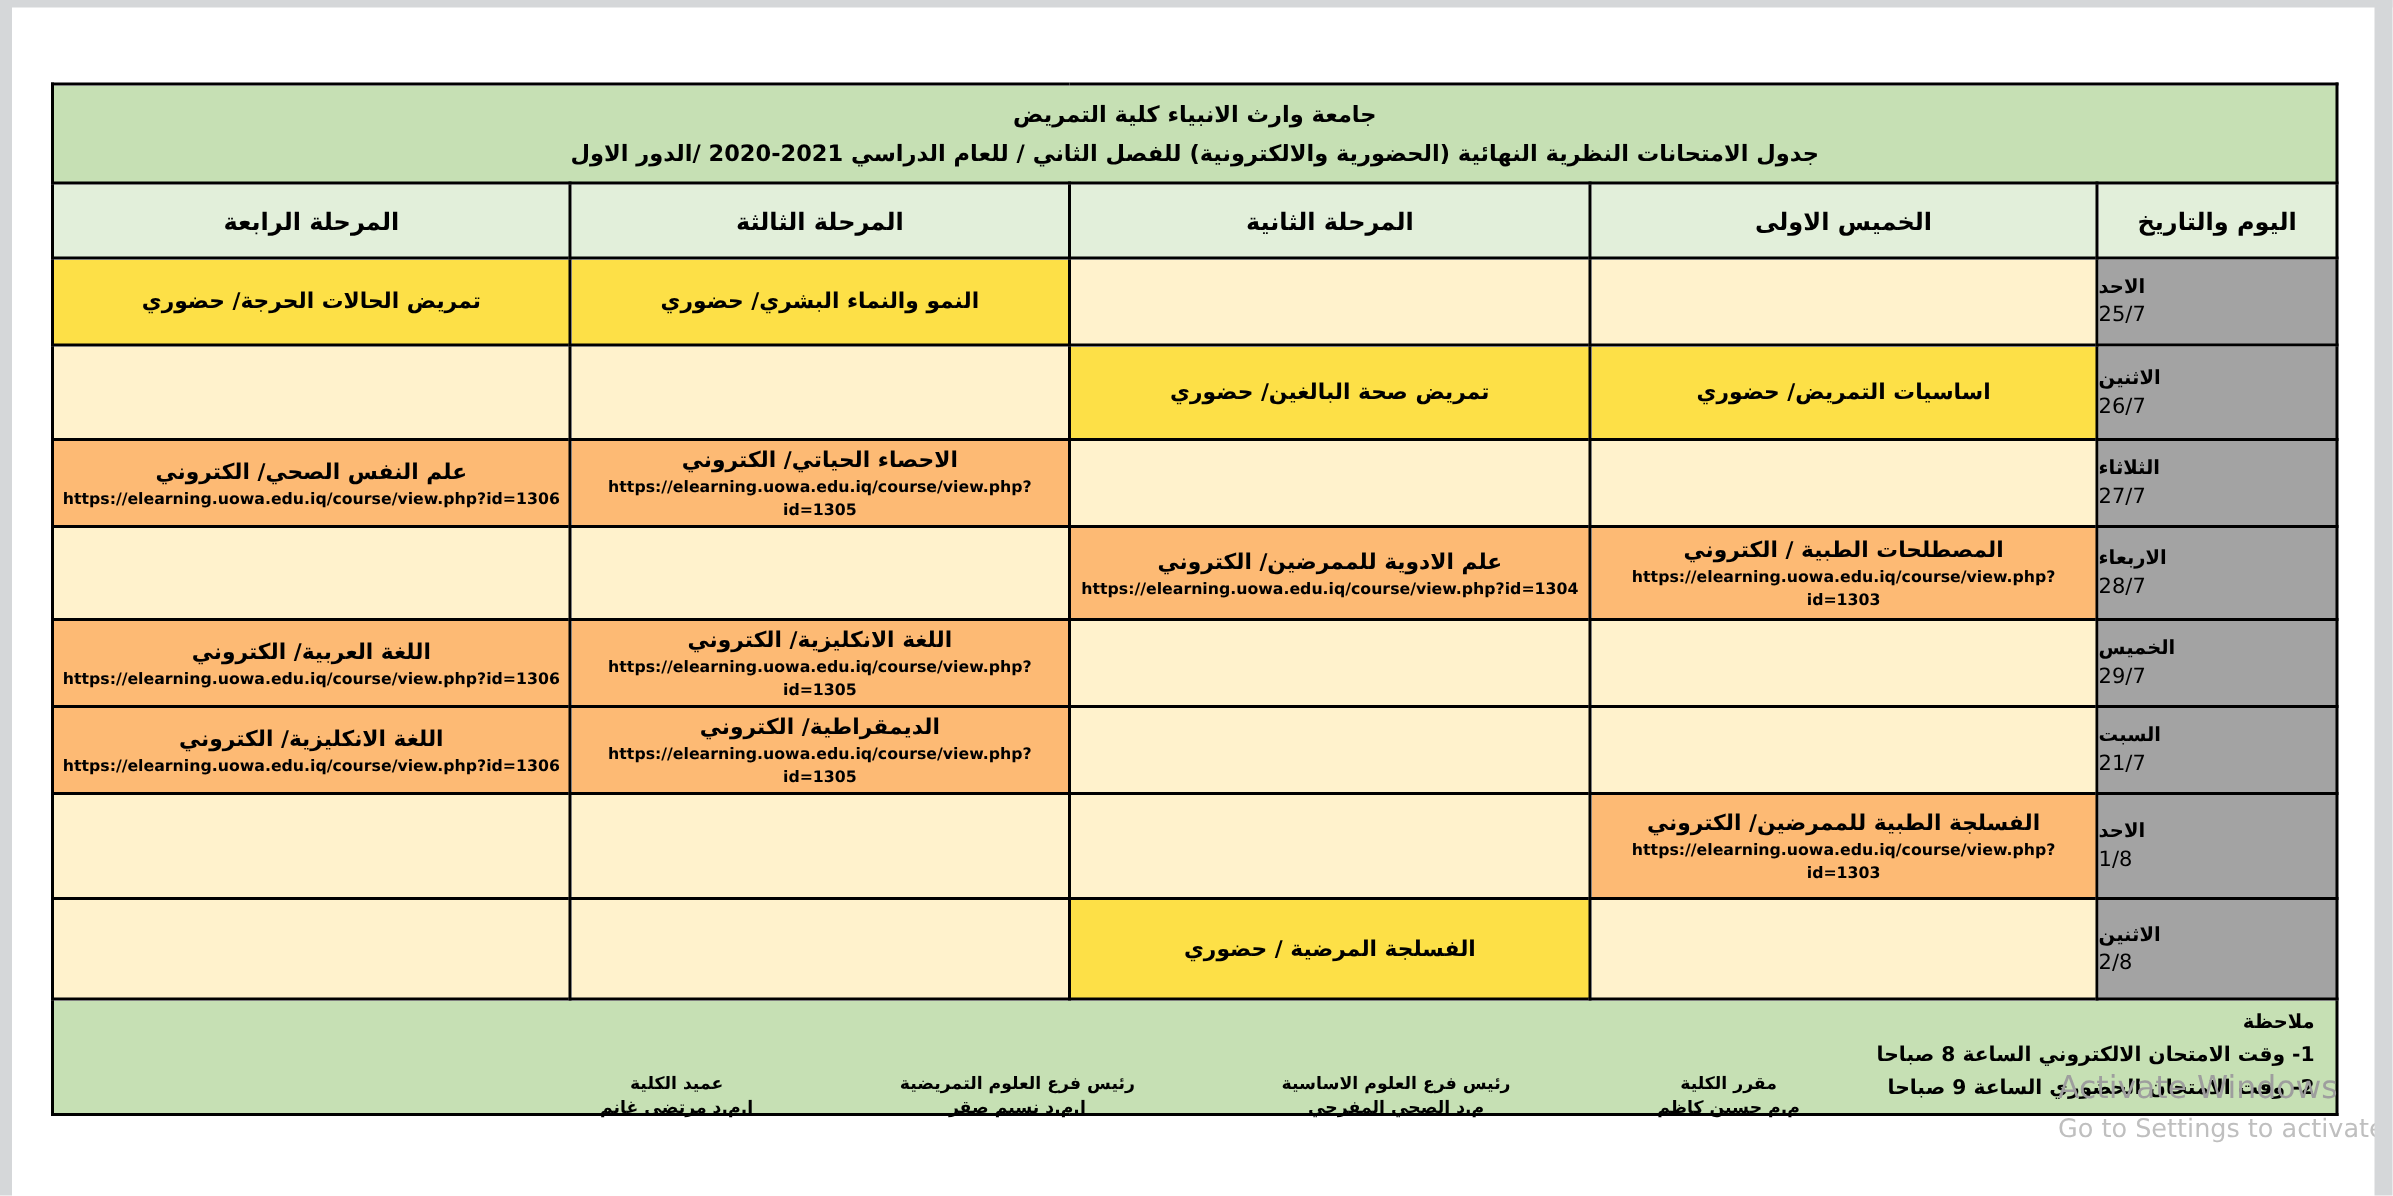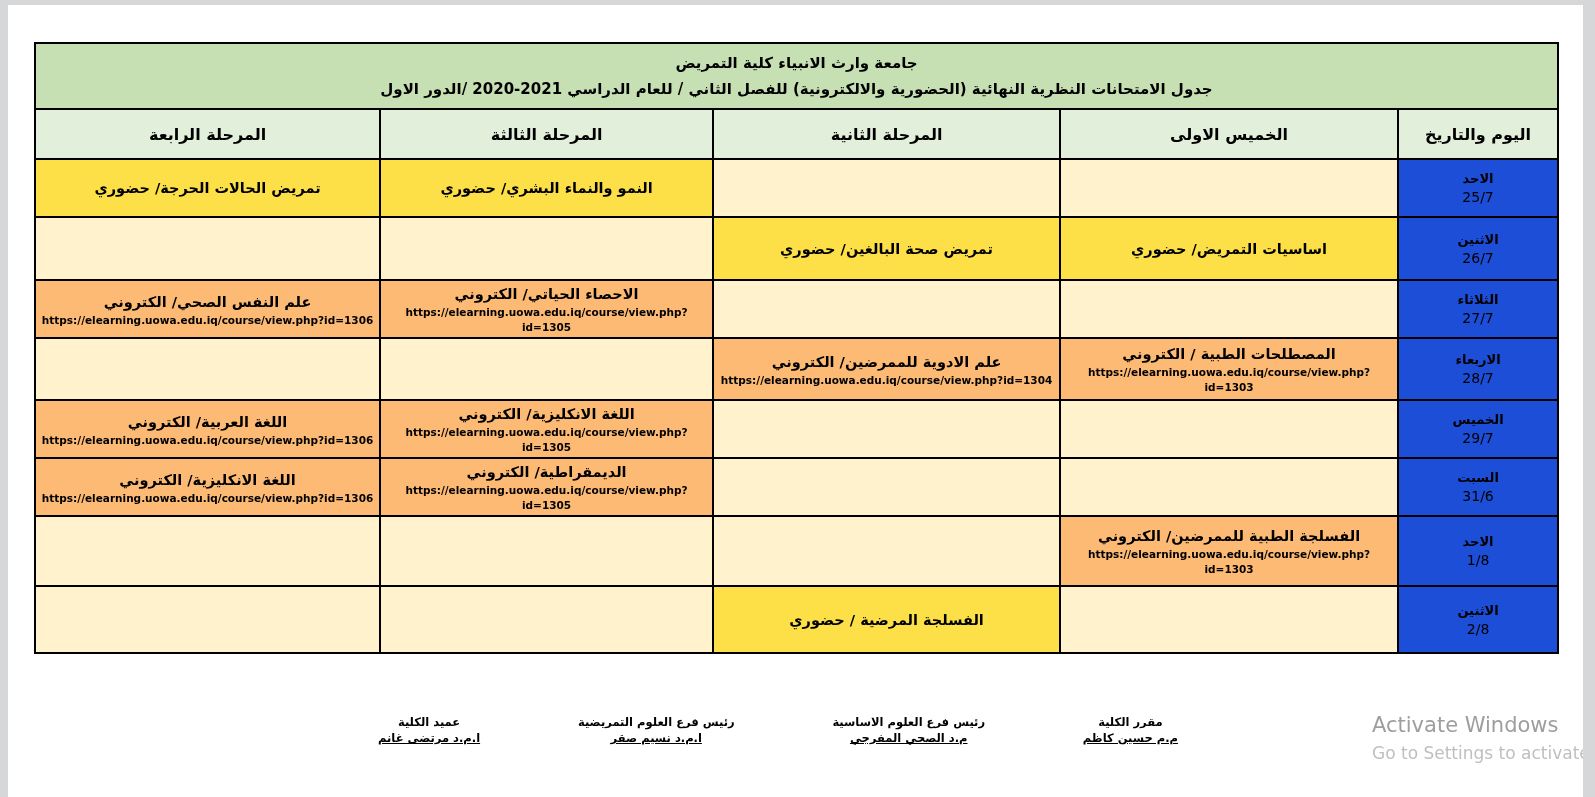--- a/index.html
+++ b/index.html
@@ -3,47 +3,47 @@
 <meta charset="utf-8">
 <style>
   * { margin:0; padding:0; box-sizing:border-box; }
   html,body { width:1595px; height:797px; overflow:hidden; background:#ffffff;
               font-family:"DejaVu Sans", sans-serif; }
   
   .edge-top    { position:absolute; left:0; top:0; width:1595px; height:5px;  background:#d5d7d9; }
   .edge-left   { position:absolute; left:0; top:0; width:8px;   height:797px; background:#d5d7d9; }
   .edge-right  { position:absolute; left:1583px; top:0; width:12px; height:797px; background:#d5d7d9; }
 
-  .sheet { position:absolute; left:34px; top:42px; width:1238px;border-radius:20px; }
+  .sheet { position:absolute; left:34px; top:55px; width:1238px;border-radius:20px; }
 
   table.sched { border-collapse:collapse; table-layout:fixed; width:1523px; direction:rtl; }
   table.sched td, table.sched th { border:2px solid #000; overflow:hidden; }
 
   .title-cell { background:#c6e0b4; text-align:center; vertical-align:middle; padding:6px 4px; }
   .title-l1 { font-size:15px; font-weight:bold; line-height:26px; }
   .title-l2 { font-size:15px; font-weight:bold; line-height:26px; }
 
   th.stage-h, th.day-h { background:#e2efda; font-size:16px; font-weight:bold; text-align:center; vertical-align:middle;margin-top:32px; }
 
-  td.day-cell { background:#1d4ed8; text-align:center; vertical-align:middle; }
+  td.day-cell { background:#a3a3a3; text-align:left; vertical-align:middle; }
   .day-name { font-size:13px; font-weight:bold; line-height:19px; }
   .day-date { font-size:14px; font-weight:normal; line-height:19px; }
 
   td.cell { text-align:center; vertical-align:middle; padding:2px 4px; }
   td.cell-empty  { background:#fff2cc; }
   td.cell-onsite { background:#fde047; }
   td.cell-online { background:#fdba74; }
   .course { font-size:14.5px; font-weight:bold; line-height:22px; }
   .url { font-size:10.5px; font-weight:bold; direction:ltr; unicode-bidi:isolate; line-height:15px; }
 
   td.notes-cell { background:#c6e0b4; text-align:right; vertical-align:top; padding:4px 14px 6px 4px; }
   .note-label { font-size:13px; font-weight:bold; line-height:21px; }
   .note-line  { font-size:13.5px; font-weight:bold; line-height:22px; }
 
-  .signatures { position:absolute; left:378px; top:714px; width:800px; display:flex;
+  .signatures { position:absolute; left:400px; top:714px; width:800px; display:flex;
                 flex-direction:row; justify-content:space-between; direction:ltr; }
   .sig { text-align:center; }
   .sig-title { font-size:11.5px; font-weight:bold; line-height:16px; direction:rtl; }
   .sig-name  { font-size:11.5px; font-weight:bold; line-height:16px; direction:rtl;text-decoration:underline; }
 
   .watermark { position:absolute; left:1372px; top:710px; direction:ltr; text-align:left; white-space:nowrap; }
   .wm1 { font-size:21px; color:#9e9e9e; line-height:30px; }
   .wm2 { font-size:17px; color:#bfbfbf; line-height:26px; }
 </style>
 </head>
@@ -155,21 +155,21 @@
         </td>
         <td class="cell cell-online">
           <div class="course">اللغة العربية/ الكتروني</div>
           <div class="url">https://elearning.uowa.edu.iq/course/view.php?id=1306</div>
         </td>
       </tr>
 
       <tr style="height:57px">
         <td class="day-cell">
           <div class="day-name">السبت</div>
-          <div class="day-date">31/6</div>
+          <div class="day-date">21/7</div>
         </td>
         <td class="cell cell-empty"></td>
         <td class="cell cell-empty"></td>
         <td class="cell cell-online">
           <div class="course">الديمقراطية/ الكتروني</div>
           <div class="url">https://elearning.uowa.edu.iq/course/view.php?id=1305</div>
         </td>
         <td class="cell cell-online">
           <div class="course">اللغة الانكليزية/ الكتروني</div>
           <div class="url">https://elearning.uowa.edu.iq/course/view.php?id=1306</div>
@@ -196,20 +196,27 @@
           <div class="day-date">2/8</div>
         </td>
         <td class="cell cell-empty"></td>
         <td class="cell cell-onsite">
           <div class="course">الفسلجة المرضية / حضوري</div>
         </td>
         <td class="cell cell-empty"></td>
         <td class="cell cell-empty"></td>
       </tr>
 
+      <tr style="height:67px">
+        <td class="notes-cell" colspan="5">
+          <div class="note-label">ملاحظة</div>
+          <div class="note-line">1- وقت الامتحان الالكتروني الساعة 8 صباحا</div>
+          <div class="note-line">2- وقت الامتحان الحضوري الساعة 9 صباحا</div>
+        </td>
+      </tr>
     </tbody>
   </table>
 </div>
 
 <div class="signatures">
   <div class="sig">
     <div class="sig-title">عميد الكلية</div>
     <div class="sig-name">ا.م.د مرتضى غانم</div>
   </div>
   <div class="sig">

